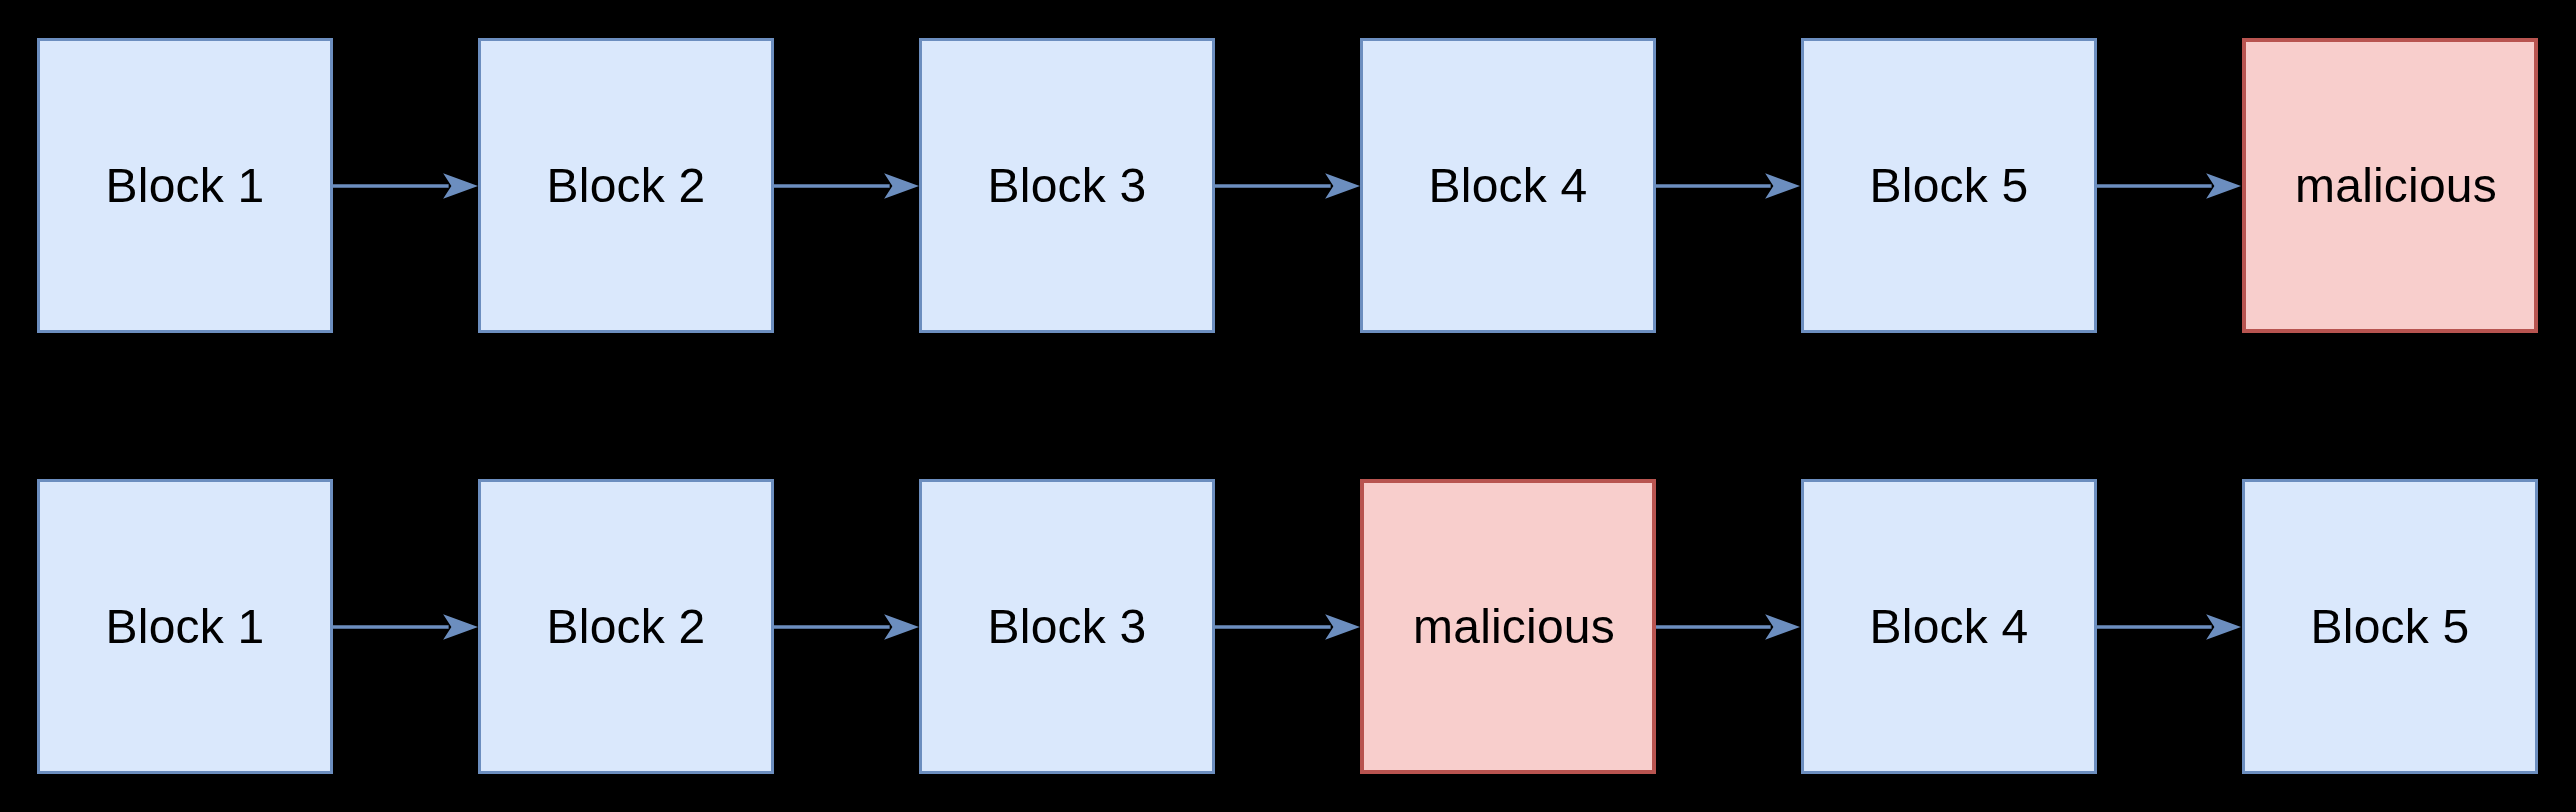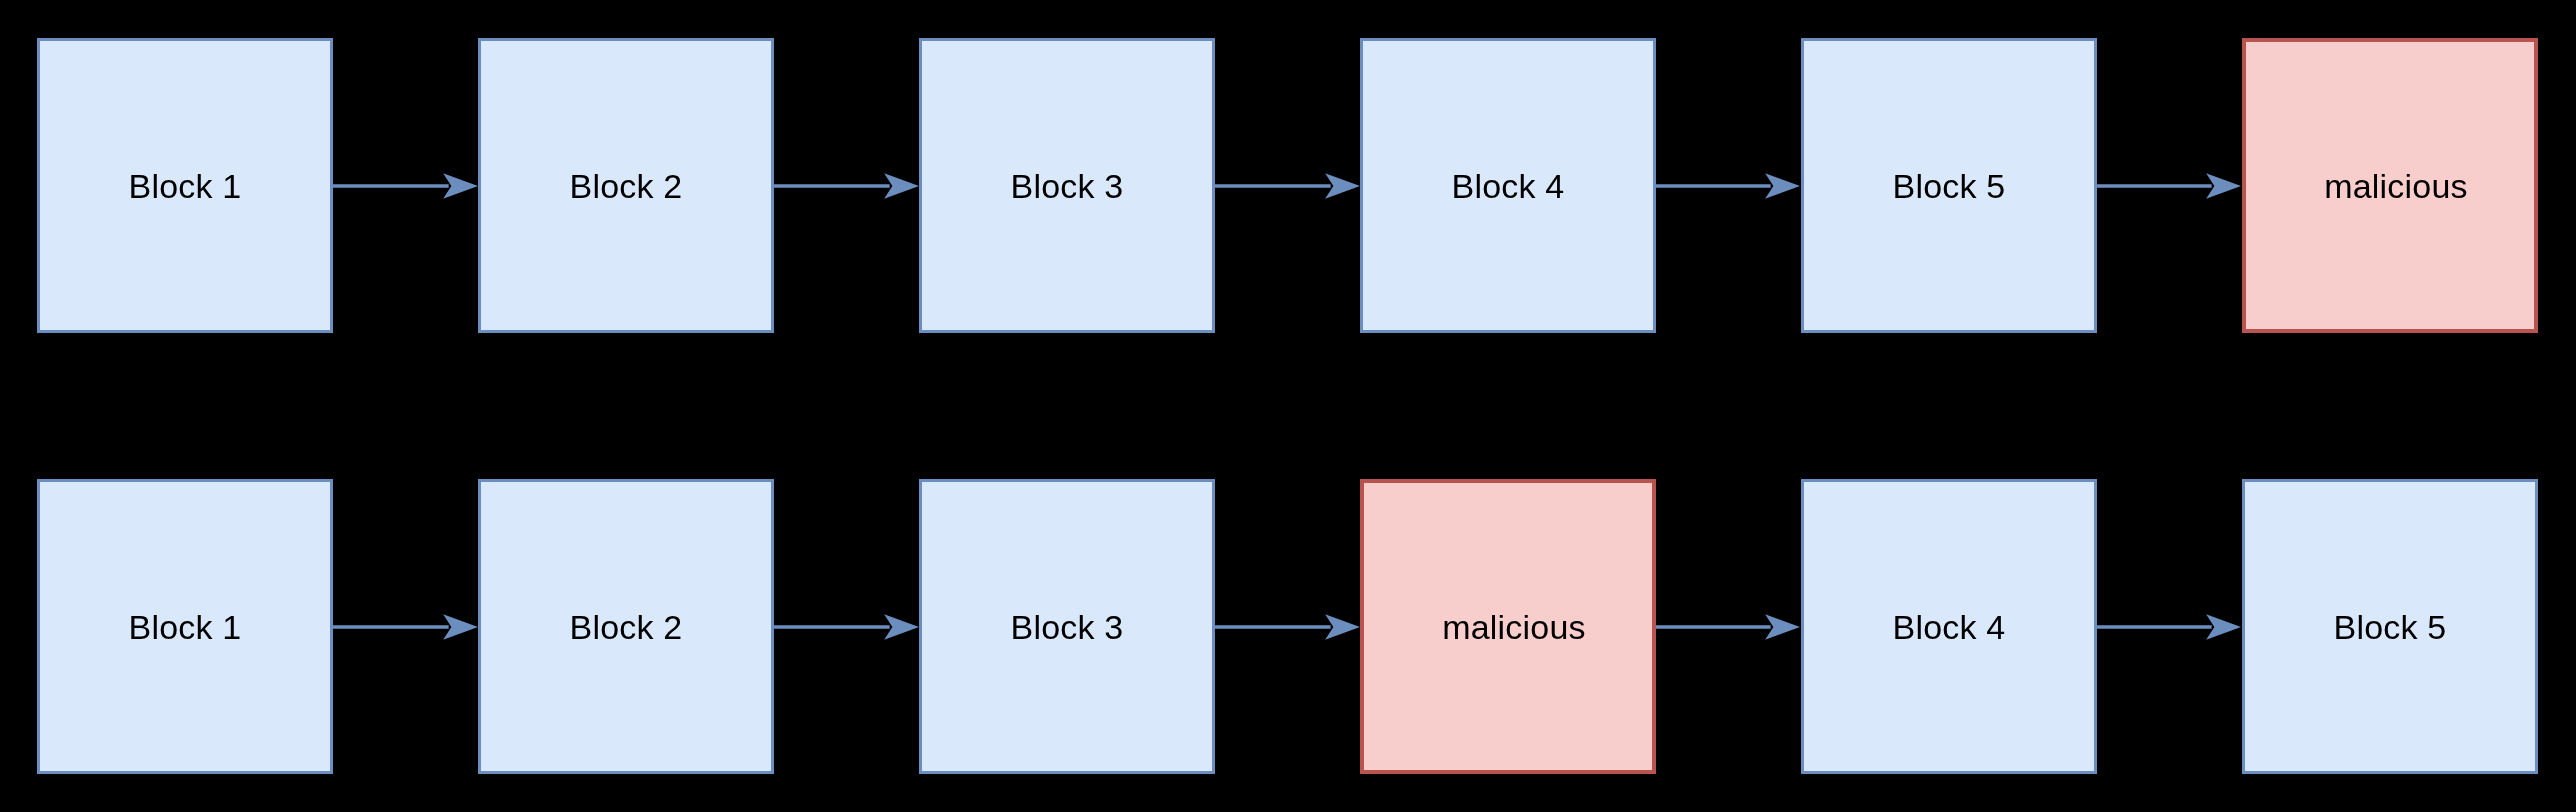--- a/index.html
+++ b/index.html
@@ -30,21 +30,21 @@
     position: absolute;
     top: 0;
     width: 296px;
     height: 295px;
     box-sizing: border-box;
     display: flex;
     align-items: center;
     justify-content: center;
   }
   .block-label {
-    font-size: 34px;
+    font-size: 48px;
     line-height: 1;
     color: #000000;
     letter-spacing: 0.2px;
     white-space: nowrap;
     text-align: center;
   }
   .block.normal {
     background: #dae8fc;
     border: 3.7px solid #6c8ebf;
   }

